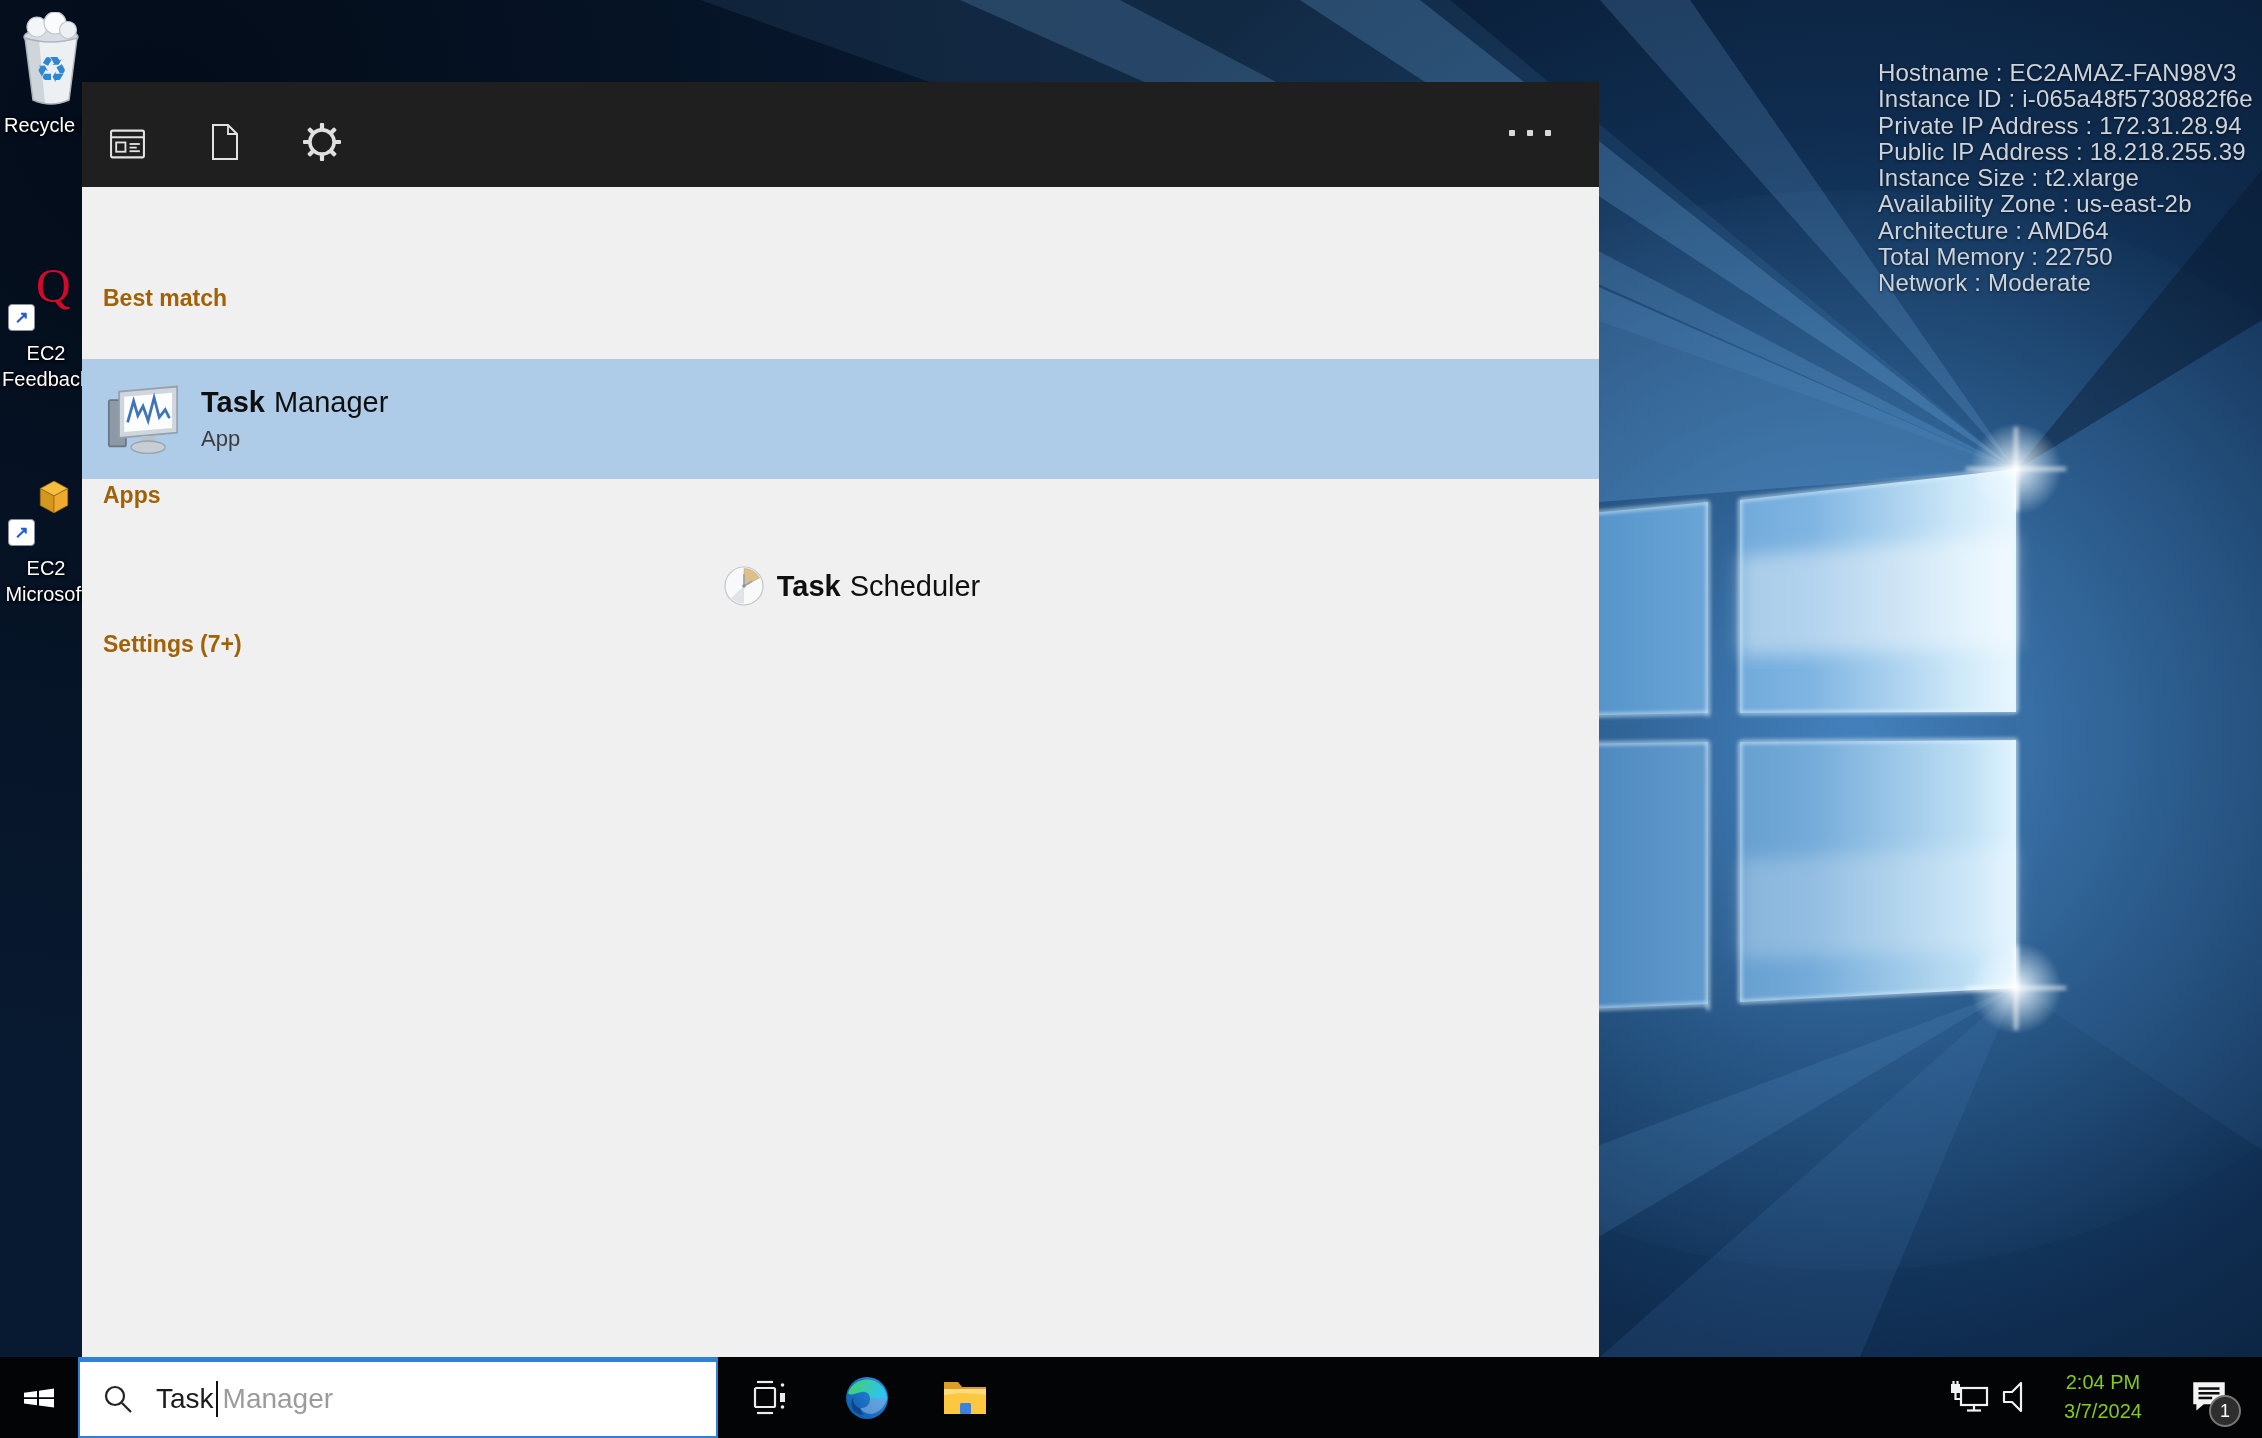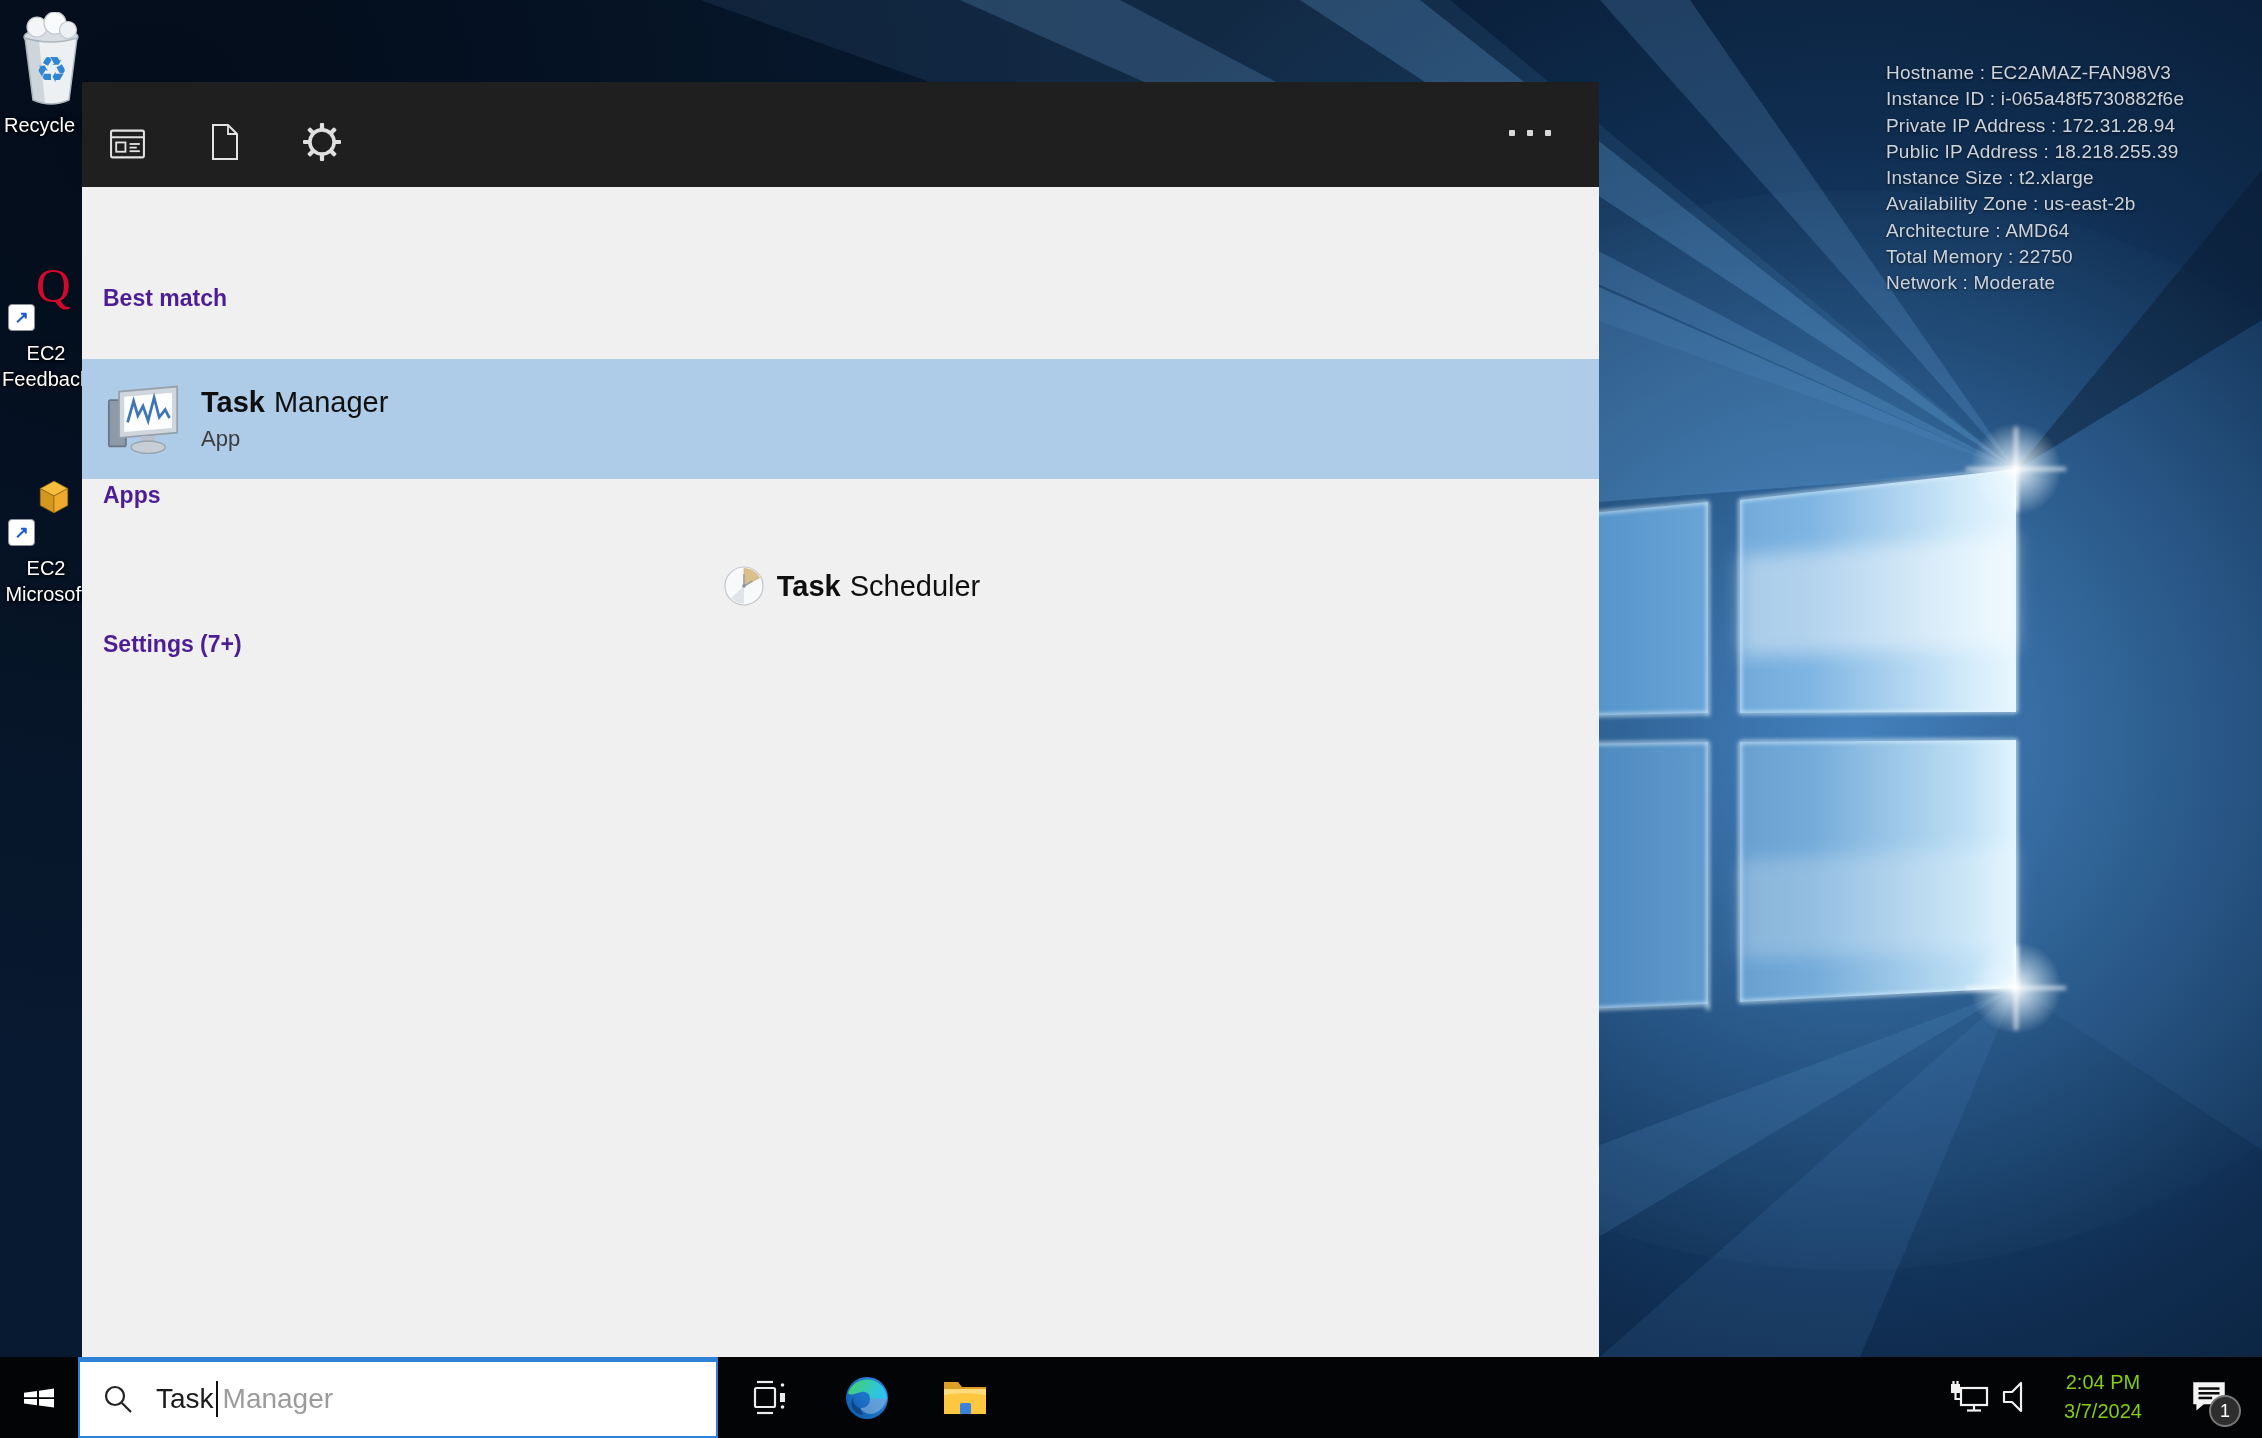--- a/index.html
+++ b/index.html
@@ -6,43 +6,43 @@
   html,body { width:2262px; height:1438px; overflow:hidden; background:#000;
               font-family:"Liberation Sans", sans-serif; }
   .abs { position:absolute; }
   .screen { position:relative; width:2262px; height:1438px; }
 
   
   .desktop { position:absolute; left:0; top:0; width:2262px; height:1357px; background:#081a31; }
   .wallpaper { position:absolute; left:0; top:0; }
 
   
-  .info { position:absolute; left:1878px; top:60px; color:#ccd3db; font-size:19px;
-          line-height:26.3px; text-shadow:0 1px 3px rgba(0,0,0,.65); letter-spacing:.2px;margin-left:8px; }
+  .info { position:absolute; left:1878px; top:60px; color:#ccd3db; font-size:24px;
+          line-height:26.3px; text-shadow:0 1px 3px rgba(0,0,0,.65); letter-spacing:.2px; }
 
   
   .dicon { position:absolute; color:#fff; text-align:center; z-index:1; }
   .dlabel { font-size:20px; color:#fff; text-shadow:1px 1px 3px #000, 0 0 4px rgba(0,0,0,.8);
             white-space:nowrap; line-height:26px; }
   .q-glyph { font-family:"Liberation Serif", serif; font-size:48px; color:#cf0a2c; line-height:44px;
              text-shadow:0 1px 2px rgba(0,0,0,.5); }
   .badge-shortcut { position:absolute; width:27px; height:27px; background:#fff; border:1px solid #8a9097;
             border-radius:4px; display:flex; align-items:center; justify-content:center;
             font-size:17px; font-weight:bold; color:#1f5bd8; }
 
   
   .panel { position:absolute; left:82px; top:82px; width:1517px; height:1275px;
            background:#f0f0f0; z-index:5; }
   .panel-top { position:absolute; left:0; top:0; width:100%; height:105px; background:#1f1f1f; }
   .filter-btn { position:absolute; width:40px; height:40px; display:flex; align-items:center;
                 justify-content:center; }
   .more-btn { position:absolute; right:48px; top:48px; display:flex; gap:12px; }
   .more-btn i { width:6px; height:6px; background:#d9d9d9; border-radius:1px; display:block; }
 
-  .sec-label { position:absolute; left:21px; font-size:23px; font-weight:bold; color:#4c1d95; }
+  .sec-label { position:absolute; left:21px; font-size:23px; font-weight:bold; color:#a16207; }
   .row { position:absolute; left:0; width:100%; display:flex; align-items:center; }
   .row-best { top:277px; height:120px; background:#aecbe8; }
   .row-app  { top:468px; height:72px;justify-content:center; }
   .res-icon-lg { width:82px; margin-left:20px; flex:0 0 auto; }
   .res-icon-sm { width:42px; margin-left:22px; flex:0 0 auto; }
   .res-text { margin-left:17px; }
   .res-title { font-size:29px; color:#0f0f0f; }
   .res-title .b { font-weight:bold; }
   .res-title .r { font-weight:normal; margin-left:9px; }
   .res-sub { font-size:22px; color:#3d3d3d; margin-top:7px; }

